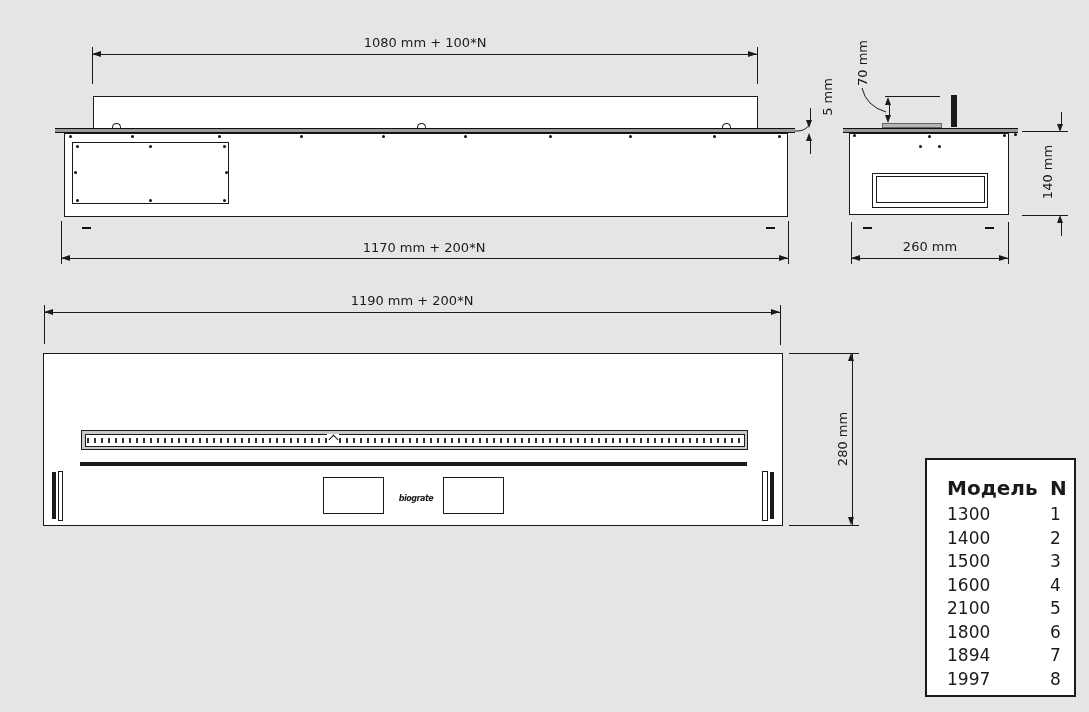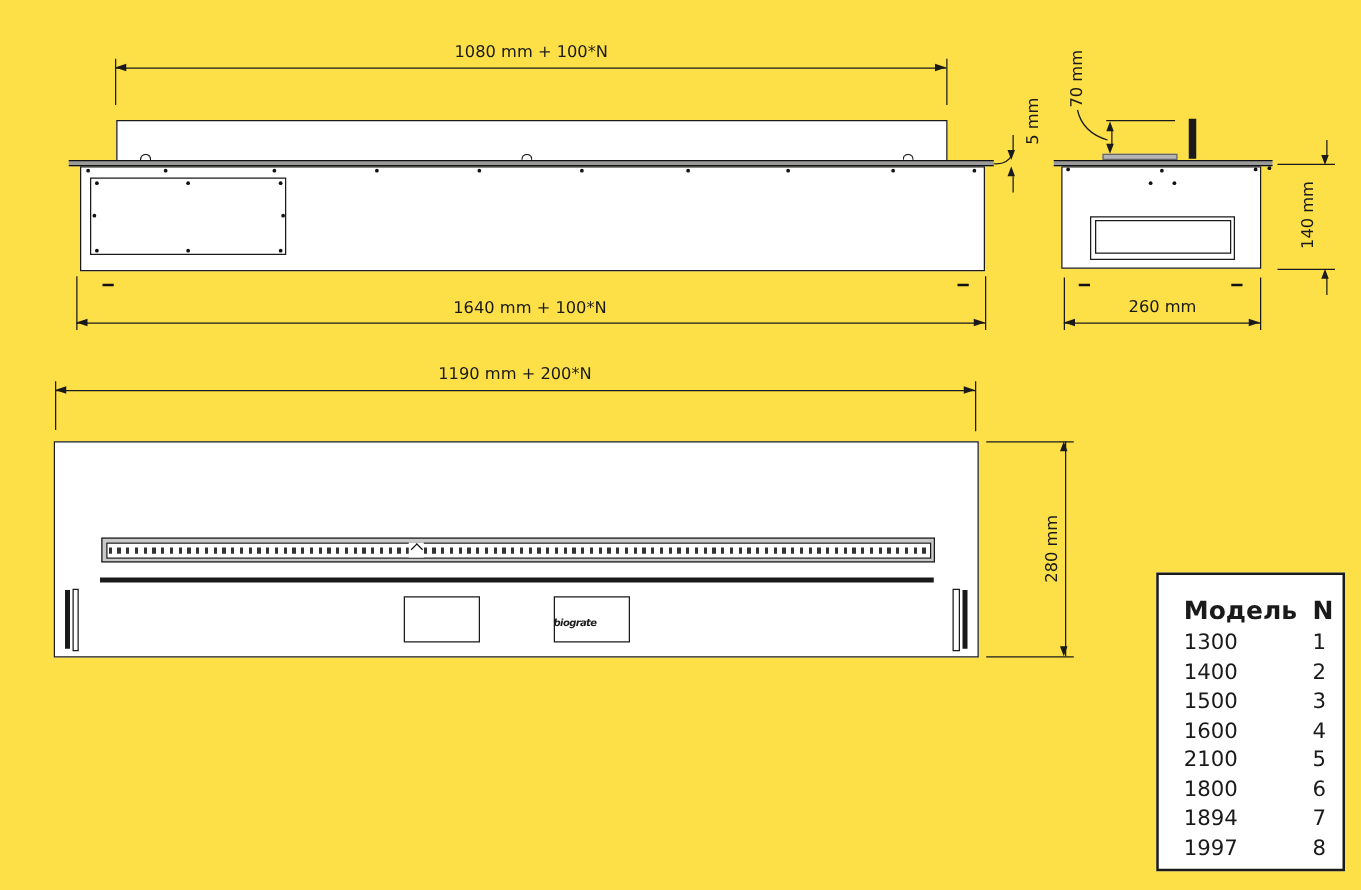--- a/index.html
+++ b/index.html
@@ -1,16 +1,16 @@
 <!DOCTYPE html>
 <html><head>
 <meta charset="utf-8">
 <style>
   html,body{margin:0;padding:0;background:#fff;}
-  #canvas{position:relative;width:1089px;height:712px;background:#fde047;overflow:hidden;
+  #canvas{position:relative;width:1089px;height:712px;background:#e5e5e5;overflow:hidden;
           font-family:"DejaVu Sans","Liberation Sans",sans-serif;color:#1a1a1a;}
   .abs{position:absolute;}
   .ln{position:absolute;background:#1a1a1a;}
   .box{position:absolute;border:1.5px solid #1a1a1a;background:#fff;box-sizing:border-box;}
   .thinbox{position:absolute;border:1px solid #1a1a1a;background:#fff;box-sizing:border-box;}
   .dim{position:absolute;font-size:13px;white-space:nowrap;transform:translate(-50%,-50%);}
   .vdim{position:absolute;font-size:13px;white-space:nowrap;transform:translate(-50%,-50%) rotate(-90deg);}
   .arr{position:absolute;width:0;height:0;border-style:solid;}
   .arr-left {border-width:3.5px 9px 3.5px 0;border-color:transparent #1a1a1a transparent transparent;}
   .arr-right{border-width:3.5px 0 3.5px 9px;border-color:transparent transparent transparent #1a1a1a;}
@@ -18,21 +18,21 @@
   .arr-down {border-width:8px 3.5px 0 3.5px;border-color:#1a1a1a transparent transparent transparent;}
   .dot{position:absolute;width:3px;height:3px;border-radius:50%;background:#111;}
   .dash{position:absolute;width:9px;height:2px;background:#111;}
   .bump{position:absolute;width:9px;height:6px;border:1.2px solid #1a1a1a;border-bottom:none;
         border-radius:5px 5px 0 0;background:#fff;box-sizing:border-box;}
   .flange{position:absolute;height:5.5px;background:#9a9a9a;border-top:1px solid #111;
           border-bottom:1px solid #111;box-sizing:border-box;}
   .plate{position:absolute;background:#b5b5b5;border:0.8px solid #666;box-sizing:border-box;}
   .ports{position:absolute;background:repeating-linear-gradient(90deg,#333 0 2.5px,transparent 2.5px 7px);}
   .logo{position:absolute;font-size:8px;font-weight:bold;font-style:italic;letter-spacing:-0.5px;
-        transform:translate(-50%,-50%);margin-left:44px;}
+        transform:translate(-50%,-50%);}
   .tbl{position:absolute;border:2px solid #1a1a1a;background:#fff;box-sizing:border-box;}
   .th{position:absolute;font-size:20px;font-weight:bold;white-space:nowrap;}
   .trow{position:relative;height:23.5px;font-size:17px;}
   .trow .ncol{position:absolute;left:103px;top:0;}
   svg.leaders{position:absolute;left:0;top:0;pointer-events:none;}
 </style>
 </head>
 <body>
 
 <div id="canvas">
@@ -77,21 +77,21 @@
     <div class="dot" style="left:223px;top:199px;"></div>
 
     <div class="dash" style="left:82px;top:227px;"></div>
     <div class="dash" style="left:766px;top:227px;"></div>
 
     <div class="ln" style="left:60.5px;top:221px;width:1.2px;height:43px;"></div>
     <div class="ln" style="left:787.5px;top:221px;width:1.2px;height:43px;"></div>
     <div class="ln" style="left:61px;top:258px;width:727px;height:1.2px;"></div>
     <div class="arr arr-left" style="left:61px;top:255px;"></div>
     <div class="arr arr-right" style="left:779px;top:255px;"></div>
-    <div class="dim" style="left:424px;top:247px;">1640 mm + 100*N</div>
+    <div class="dim" style="left:424px;top:247px;">1170 mm + 200*N</div>
 
     <div class="ln" style="left:809.5px;top:108px;width:1.2px;height:13px;"></div>
     <div class="arr arr-down" style="left:806px;top:120px;"></div>
     <div class="arr arr-up" style="left:806px;top:133px;"></div>
     <div class="ln" style="left:809.5px;top:141px;width:1.2px;height:13px;"></div>
     <div class="vdim" style="left:827px;top:97px;">5 mm</div>
   </div>
 
   <div>
 

